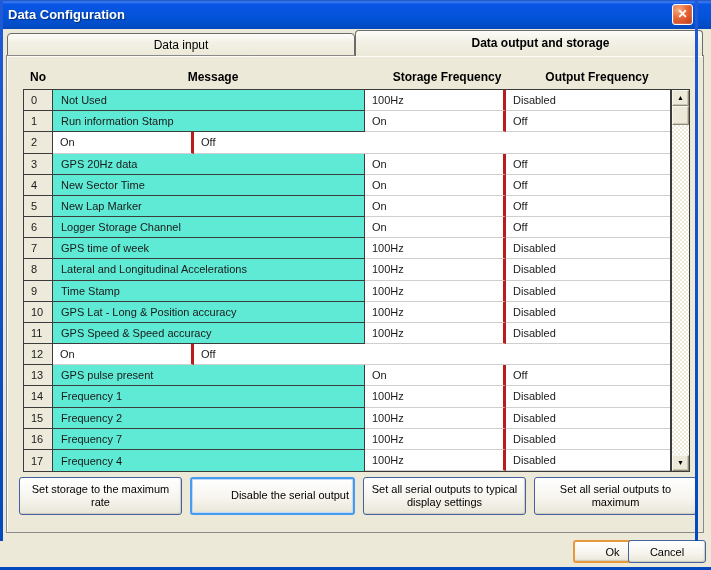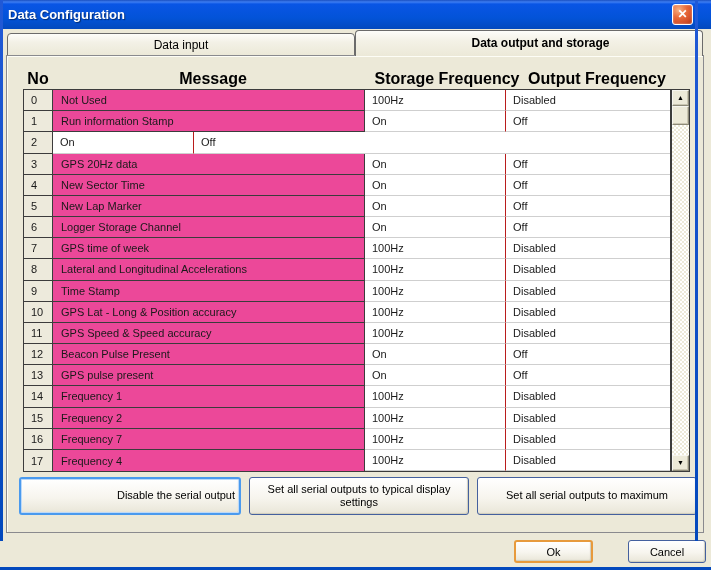--- a/index.html
+++ b/index.html
@@ -33,36 +33,36 @@
   .tab.inactive { left:7px; top:33px; width:348px; height:23px; line-height:22px; z-index:1;
     border-bottom:1px solid #6b6b6b; }
   .tab.active { left:355px; top:30px; width:348px; height:26px; line-height:25px; font-weight:bold; z-index:3;padding-left:23px; }
 
   
   .tabpage { position:absolute; left:6px; top:55px; width:698px; height:478px;
     background:#ECE9D8; border:1px solid #8a8a8e; z-index:2;
     box-shadow:inset 1px 1px 0 #fdfdf6; }
 
   
-  .hdr { position:absolute; top:14px; height:16px; font-size:16px; font-weight:bold;
+  .hdr { position:absolute; top:14px; height:16px; font-size:12px; font-weight:bold;
     text-align:center; color:#000; }
   .hdr.no      { left:16px;  width:30px; }
   .hdr.message { left:46px;  width:320px; }
   .hdr.storage { left:366px; width:148px; }
   .hdr.output  { left:514px; width:152px; }
 
   
   .table { position:absolute; left:16px; top:33px; width:667px; height:383px;
     border:1px solid #3c3c3c; background:#fff; display:flex; }
   .rows { flex:1; display:flex; flex-direction:column; border-right:2px solid #3c3c3c; }
   .trow { flex:1; display:flex; min-height:0; }
   .cell { display:flex; align-items:center; font-size:11px; color:#1a1a1a; overflow:hidden; white-space:nowrap; }
   .c-no  { width:29px; background:#EDEADC; border-right:1px solid #3c3c3c; border-bottom:1px solid #3c3c3c; padding-left:7px; }
-  .c-msg { width:312px; background:#ec4899; border-right:1px solid #3c3c3c; border-bottom:1px solid #3c3c3c; padding-left:8px; }
-  .c-sto { width:141px; background:#fff; border-right:1px solid #b91c1c; border-bottom:1px solid #cfcfcf; padding-left:7px; }
+  .c-msg { width:312px; background:#5eead4; border-right:1px solid #3c3c3c; border-bottom:1px solid #3c3c3c; padding-left:8px; }
+  .c-sto { width:141px; background:#fff; border-right:3px solid #b91c1c; border-bottom:1px solid #cfcfcf; padding-left:7px; }
   .c-out { flex:1; background:#fff; border-bottom:1px solid #cfcfcf; padding-left:7px; }
   .trow:last-child .c-no, .trow:last-child .c-msg { border-bottom:none; }
 
   
   .sbar { width:17px; display:flex; flex-direction:column; background:#fff; }
   .sbtn { height:16px; background:#ECE9D8; border:1px solid #f6f5ef;
     border-right-color:#8d8a79; border-bottom-color:#8d8a79;
     box-shadow:inset -1px -1px 0 #c9c5b2; font-size:7px; line-height:14px; text-align:center; color:#000; }
   .sthumb { height:19px; background:#ECE9D8; border:1px solid #f6f5ef;
     border-right-color:#8d8a79; border-bottom-color:#8d8a79; box-shadow:inset -1px -1px 0 #c9c5b2; }
@@ -78,21 +78,21 @@
     font-family:"Liberation Sans", sans-serif; font-size:11px; color:#000;
     text-align:center; line-height:1.2; padding:2px 4px; cursor:default;
     box-shadow:inset -1px -1px 1px #cfccbc; }
   .xp-btn.focused { border:2px solid #4a9aee; box-shadow:inset 0 0 0 1px #bcd9f8, inset -1px -1px 1px #cfccbc;text-align:right; }
 
   
   .footer-btn { position:absolute; top:540px; height:23px; border-radius:3px;
     background:linear-gradient(180deg,#ffffff 0%,#f7f5ee 55%,#e9e6d8 100%);
     font-family:"Liberation Sans", sans-serif; font-size:11px; color:#000; cursor:default;
     box-shadow:inset -1px -1px 1px #cfccbc; }
-  .ok     { left:514px; width:79px; border:2px solid #e79a3c; }
+  .ok     { left:573px; width:79px; border:2px solid #e79a3c; }
   .cancel { left:628px; width:78px; border:1px solid #44609e; }
 </style>
 </head>
 <body>
 
 <div class="window">
 
   <div class="titlebar">
     <span class="title-text">Data Configuration</span>
   </div>
@@ -182,21 +182,20 @@
     <div class="cell c-out">Disabled</div>
   </div>
           <div class="trow">
     <div class="cell c-no">11</div>
     <div class="cell c-msg">GPS Speed &amp; Speed accuracy</div>
     <div class="cell c-sto">100Hz</div>
     <div class="cell c-out">Disabled</div>
   </div>
           <div class="trow">
     <div class="cell c-no">12</div>
-    <div class="cell c-msg">Beacon Pulse Present</div>
     <div class="cell c-sto">On</div>
     <div class="cell c-out">Off</div>
   </div>
           <div class="trow">
     <div class="cell c-no">13</div>
     <div class="cell c-msg">GPS pulse present</div>
     <div class="cell c-sto">On</div>
     <div class="cell c-out">Off</div>
   </div>
           <div class="trow">
@@ -230,20 +229,21 @@
         </div>
         <div class="sthumb"></div>
         <div class="strack"></div>
         <div class="sbtn">
           <span>▼</span>
         </div>
       </div>
     </div>
 
     <div class="actions">
+      <button class="xp-btn">Set storage to the maximum rate</button>
       <button class="xp-btn focused">Disable the serial output</button>
       <button class="xp-btn">Set all serial outputs to typical display settings</button>
       <button class="xp-btn">Set all serial outputs to maximum</button>
     </div>
 
   </div>
 
   <button class="footer-btn ok">Ok</button>
   <button class="footer-btn cancel">Cancel</button>
 

